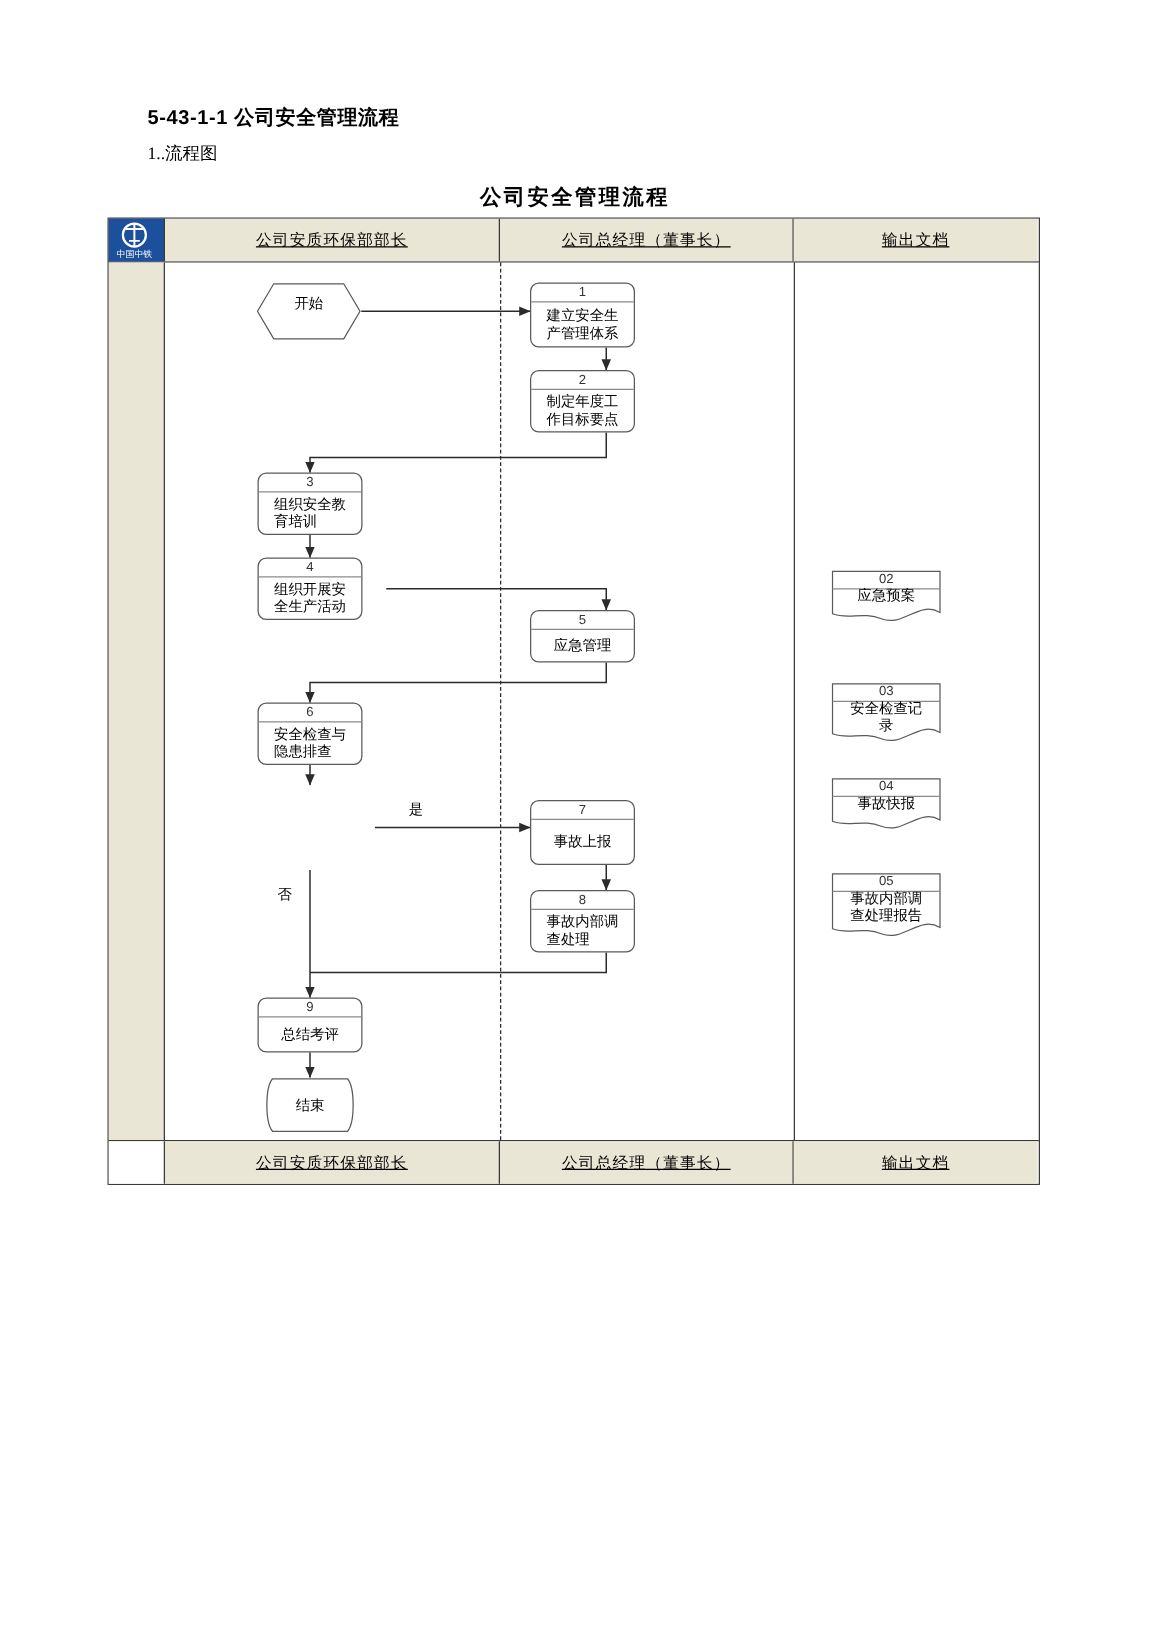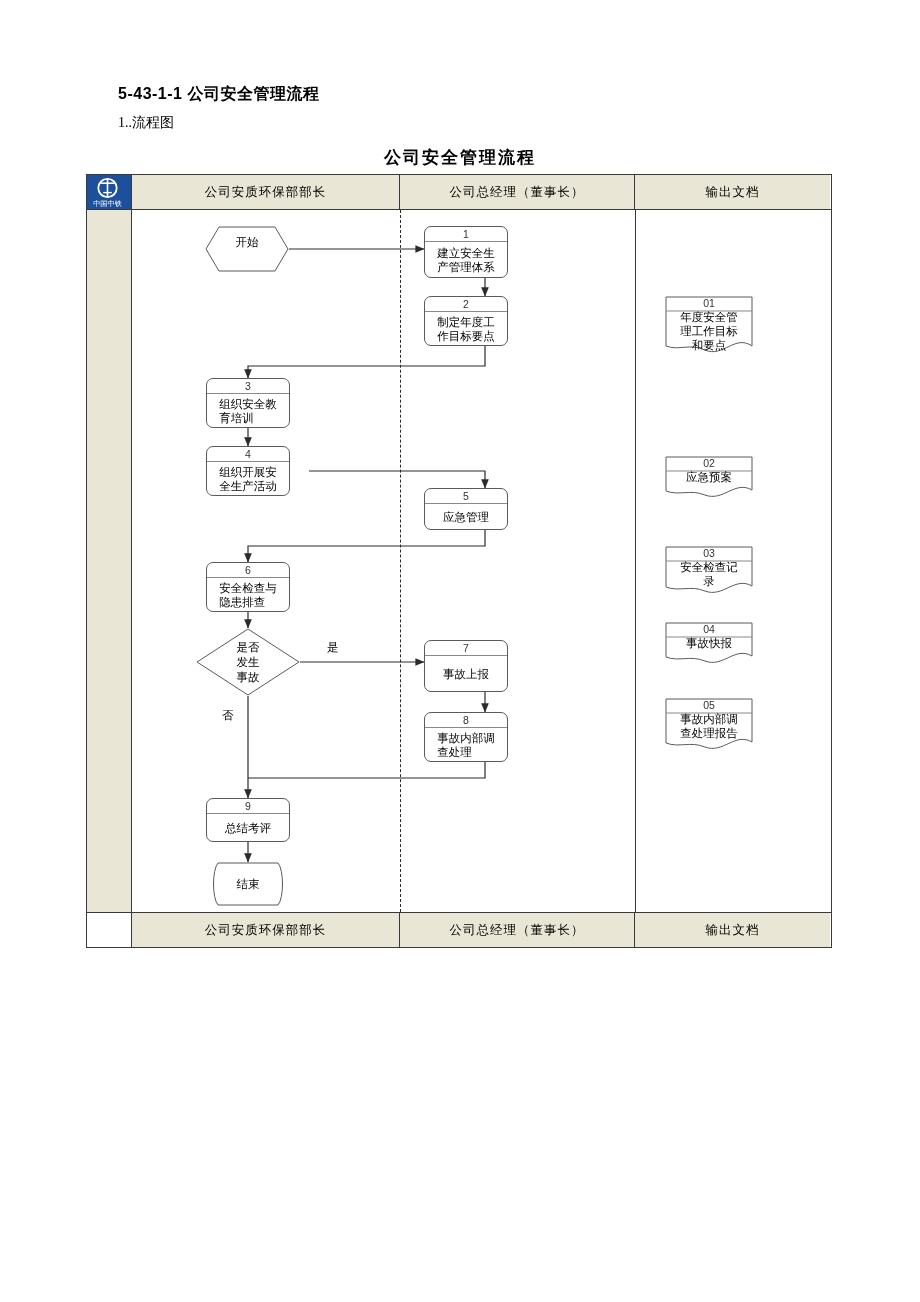--- a/index.html
+++ b/index.html
@@ -60,20 +60,21 @@
     box-sizing:border-box;border-right:1.5px solid #3a3a3a;
   }
   .hdr-cell{
     background:#e9e6d5;
     box-sizing:border-box;
     display:flex;align-items:center;justify-content:center;
     font-size:12.5px;
     font-family:"Liberation Serif","DejaVu Serif",serif;
     letter-spacing:1px;
     border-right:1.5px solid #3a3a3a;
+    text-decoration:underline;
   }
   .hdr-cell:last-child{border-right:none;}
   .c1{width:268px;flex:0 0 268px;}
   .c2{width:235px;flex:0 0 235px;}
   .c3{width:195px;flex:0 0 195px;}
 
   .body-left-strip{
     position:absolute;left:0;top:36px;width:45px;bottom:36px;
     background:#e9e6d5;
     box-sizing:border-box;
@@ -250,30 +251,20 @@
     <div class="txt">应急管理</div>
   </div>
 
   <div class="node proc" style="left:119px;top:388px;width:84px;height:50px;">
     <div class="num">6</div>
     <div class="txt">
       <span><span>安全检查与</span><br><span>隐患排查</span></span>
     </div>
   </div>
 
-  <div class="node diamond" style="left:109px;top:454px;width:104px;height:68px;">
-    <svg width="104" height="68" viewBox="0 0 104 68" aria-hidden="true">
-      <path d="M52,1 L103,34 L52,67 L1,34 Z" fill="#fff" stroke="#5a5a5a" stroke-width="1"></path>
-    </svg>
-    <div class="dtxt">
-      <span>是否</span><br>
-      <span>发生</span><br>
-      <span>事故</span>
-    </div>
-  </div>
 
   <div class="edge-label" style="left:240px;top:466px;">是</div>
   <div class="edge-label" style="left:135px;top:534px;">否</div>
 
   <div class="node proc" style="left:337px;top:466px;width:84px;height:52px;">
     <div class="num">7</div>
     <div class="txt">事故上报</div>
   </div>
 
   <div class="node proc" style="left:337px;top:538px;width:84px;height:50px;">
@@ -292,32 +283,20 @@
     <path d="M161,668 L161,688" stroke="#2b2b2b" stroke-width="1.2" fill="none" marker-end="url(#ah)"></path>
   </svg>
 
   <div class="node term" style="left:119px;top:688px;width:84px;height:44px;">
     <svg width="84" height="44" viewBox="0 0 84 44" aria-hidden="true">
       <path d="M12,1 L72,1 C78,8 78,36 72,43 L12,43 C6,36 6,8 12,1 Z" fill="#fff" stroke="#5a5a5a" stroke-width="1"></path>
     </svg>
     <span>结束</span>
   </div>
 
-  <div class="docn" style="left:578px;top:122px;width:88px;height:62px;">
-    <svg width="88" height="62" viewBox="0 0 88 62" aria-hidden="true">
-      <path d="M1,1 L87,1 L87,50 C70,38 58,62 40,54 C25,47 14,55 1,50 Z" fill="#fff" stroke="#5a5a5a" stroke-width="1"></path>
-      <path d="M1,15 L87,15" stroke="#8a8a8a" stroke-width="1"></path>
-    </svg>
-    <div class="dnum">01</div>
-    <div class="dtx">
-      <span>年度安全管</span><br>
-      <span>理工作目标</span><br>
-      <span>和要点</span>
-    </div>
-  </div>
 
   <div class="docn" style="left:578px;top:282px;width:88px;height:46px;">
     <svg width="88" height="46" viewBox="0 0 88 46" aria-hidden="true">
       <path d="M1,1 L87,1 L87,34 C70,24 58,46 40,39 C25,33 14,40 1,35 Z" fill="#fff" stroke="#5a5a5a" stroke-width="1"></path>
       <path d="M1,15 L87,15" stroke="#8a8a8a" stroke-width="1"></path>
     </svg>
     <div class="dnum">02</div>
     <div class="dtx">应急预案</div>
   </div>
 

